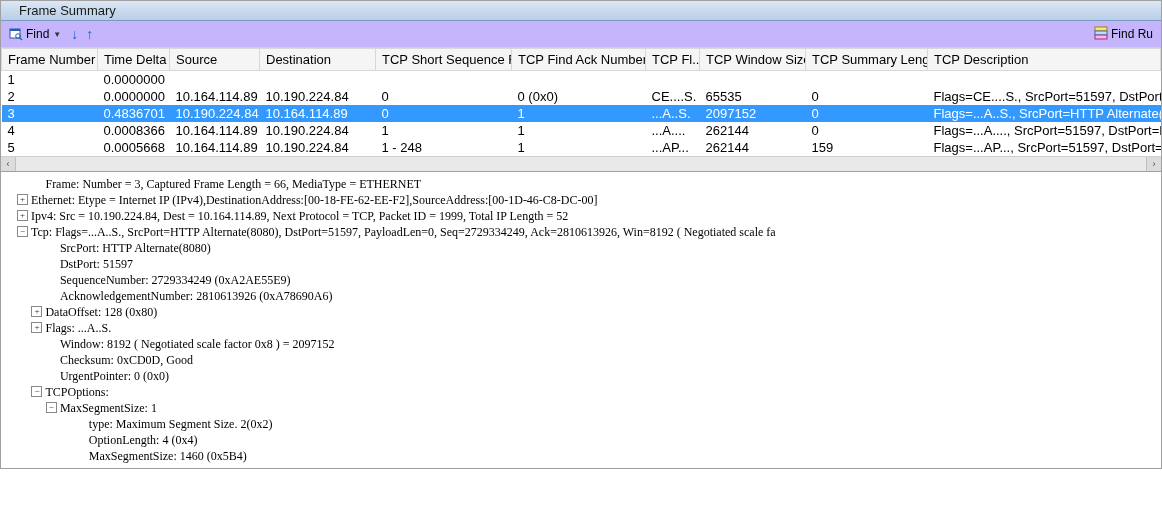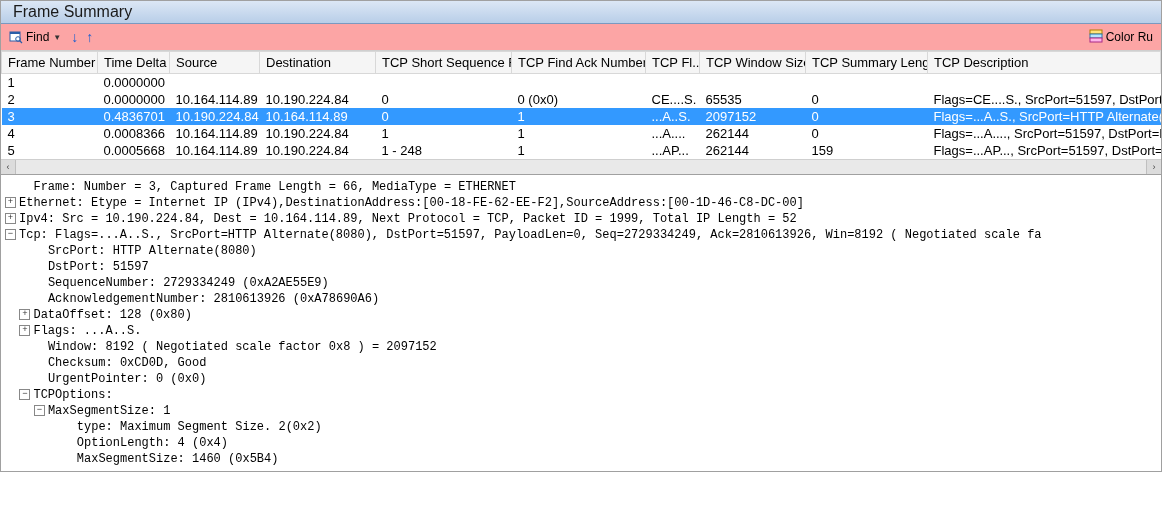--- a/index.html
+++ b/index.html
@@ -11,28 +11,28 @@
     background: #fff;
     width: 1162px;
   }
   .pane {
     border: 1px solid #a0a0a0;
     box-sizing: border-box;
   }
   .pane-title {
     background: linear-gradient(#dce7f5, #b8cee8);
     border-bottom: 1px solid #7a99c0;
-    padding: 2px 12px;
-    font-size: 16px;
+    padding: 2px 18px;
+    font-size: 13px;
     color: #1a1a1a;
   }
   .toolbar {
     display: flex;
     align-items: center;
-    background: #fca5a5;
+    background: #c4b5fd;
     border-bottom: 1px solid #cfcfcf;
     padding: 2px 4px;
     gap: 4px;
     height: 22px;
   }
   .toolbar .find-btn {
     display: flex;
     align-items: center;
     gap: 3px;
     padding: 1px 4px;
@@ -109,24 +109,24 @@
   .scroll-placeholder .right-handle {
     position: absolute;
     right: 0; top: 0; bottom: 0; width: 14px;
     background: #dcdcdc;
     border-left: 1px solid #bfbfbf;
     display: flex; align-items: center; justify-content: center;
     font-size: 9px; color: #444;
   }
   
   .details {
-    font-family: Liberation Mono, monospace;
+    font-family: Liberation Serif, serif;
     font-size: 12px;
     line-height: 16px;
-    padding: 4px 0 4px 4px;
+    padding: 4px 0 4px 16px;
     white-space: pre;
   }
   .tree-row {
     display: flex;
     align-items: flex-start;
   }
   .tree-indent {
     display: inline-block;
     color: #888;
     font-family: Consolas, monospace;
@@ -187,21 +187,21 @@
     <span class="arrow-btn arrow-up">↑</span>
     <span class="spacer"></span>
     <div class="color-rules">
       <span>
         <svg width="14" height="14" viewBox="0 0 14 14">
           <rect x="1" y="1" width="12" height="4" fill="#ffe27a" stroke="#b07d00"></rect>
           <rect x="1" y="5" width="12" height="4" fill="#b4e3ff" stroke="#2a7aa8"></rect>
           <rect x="1" y="9" width="12" height="4" fill="#ffb4e8" stroke="#a82a86"></rect>
         </svg>
       </span>
-      <span>Color Ru</span>
+      <span>Find Ru</span>
     </div>
   </div>
 
   <div class="tbl-wrap">
     <table class="frames">
       <colgroup>
         <col class="col-num">
           <col class="col-delta">
           <col class="col-src">
           <col class="col-dst">

